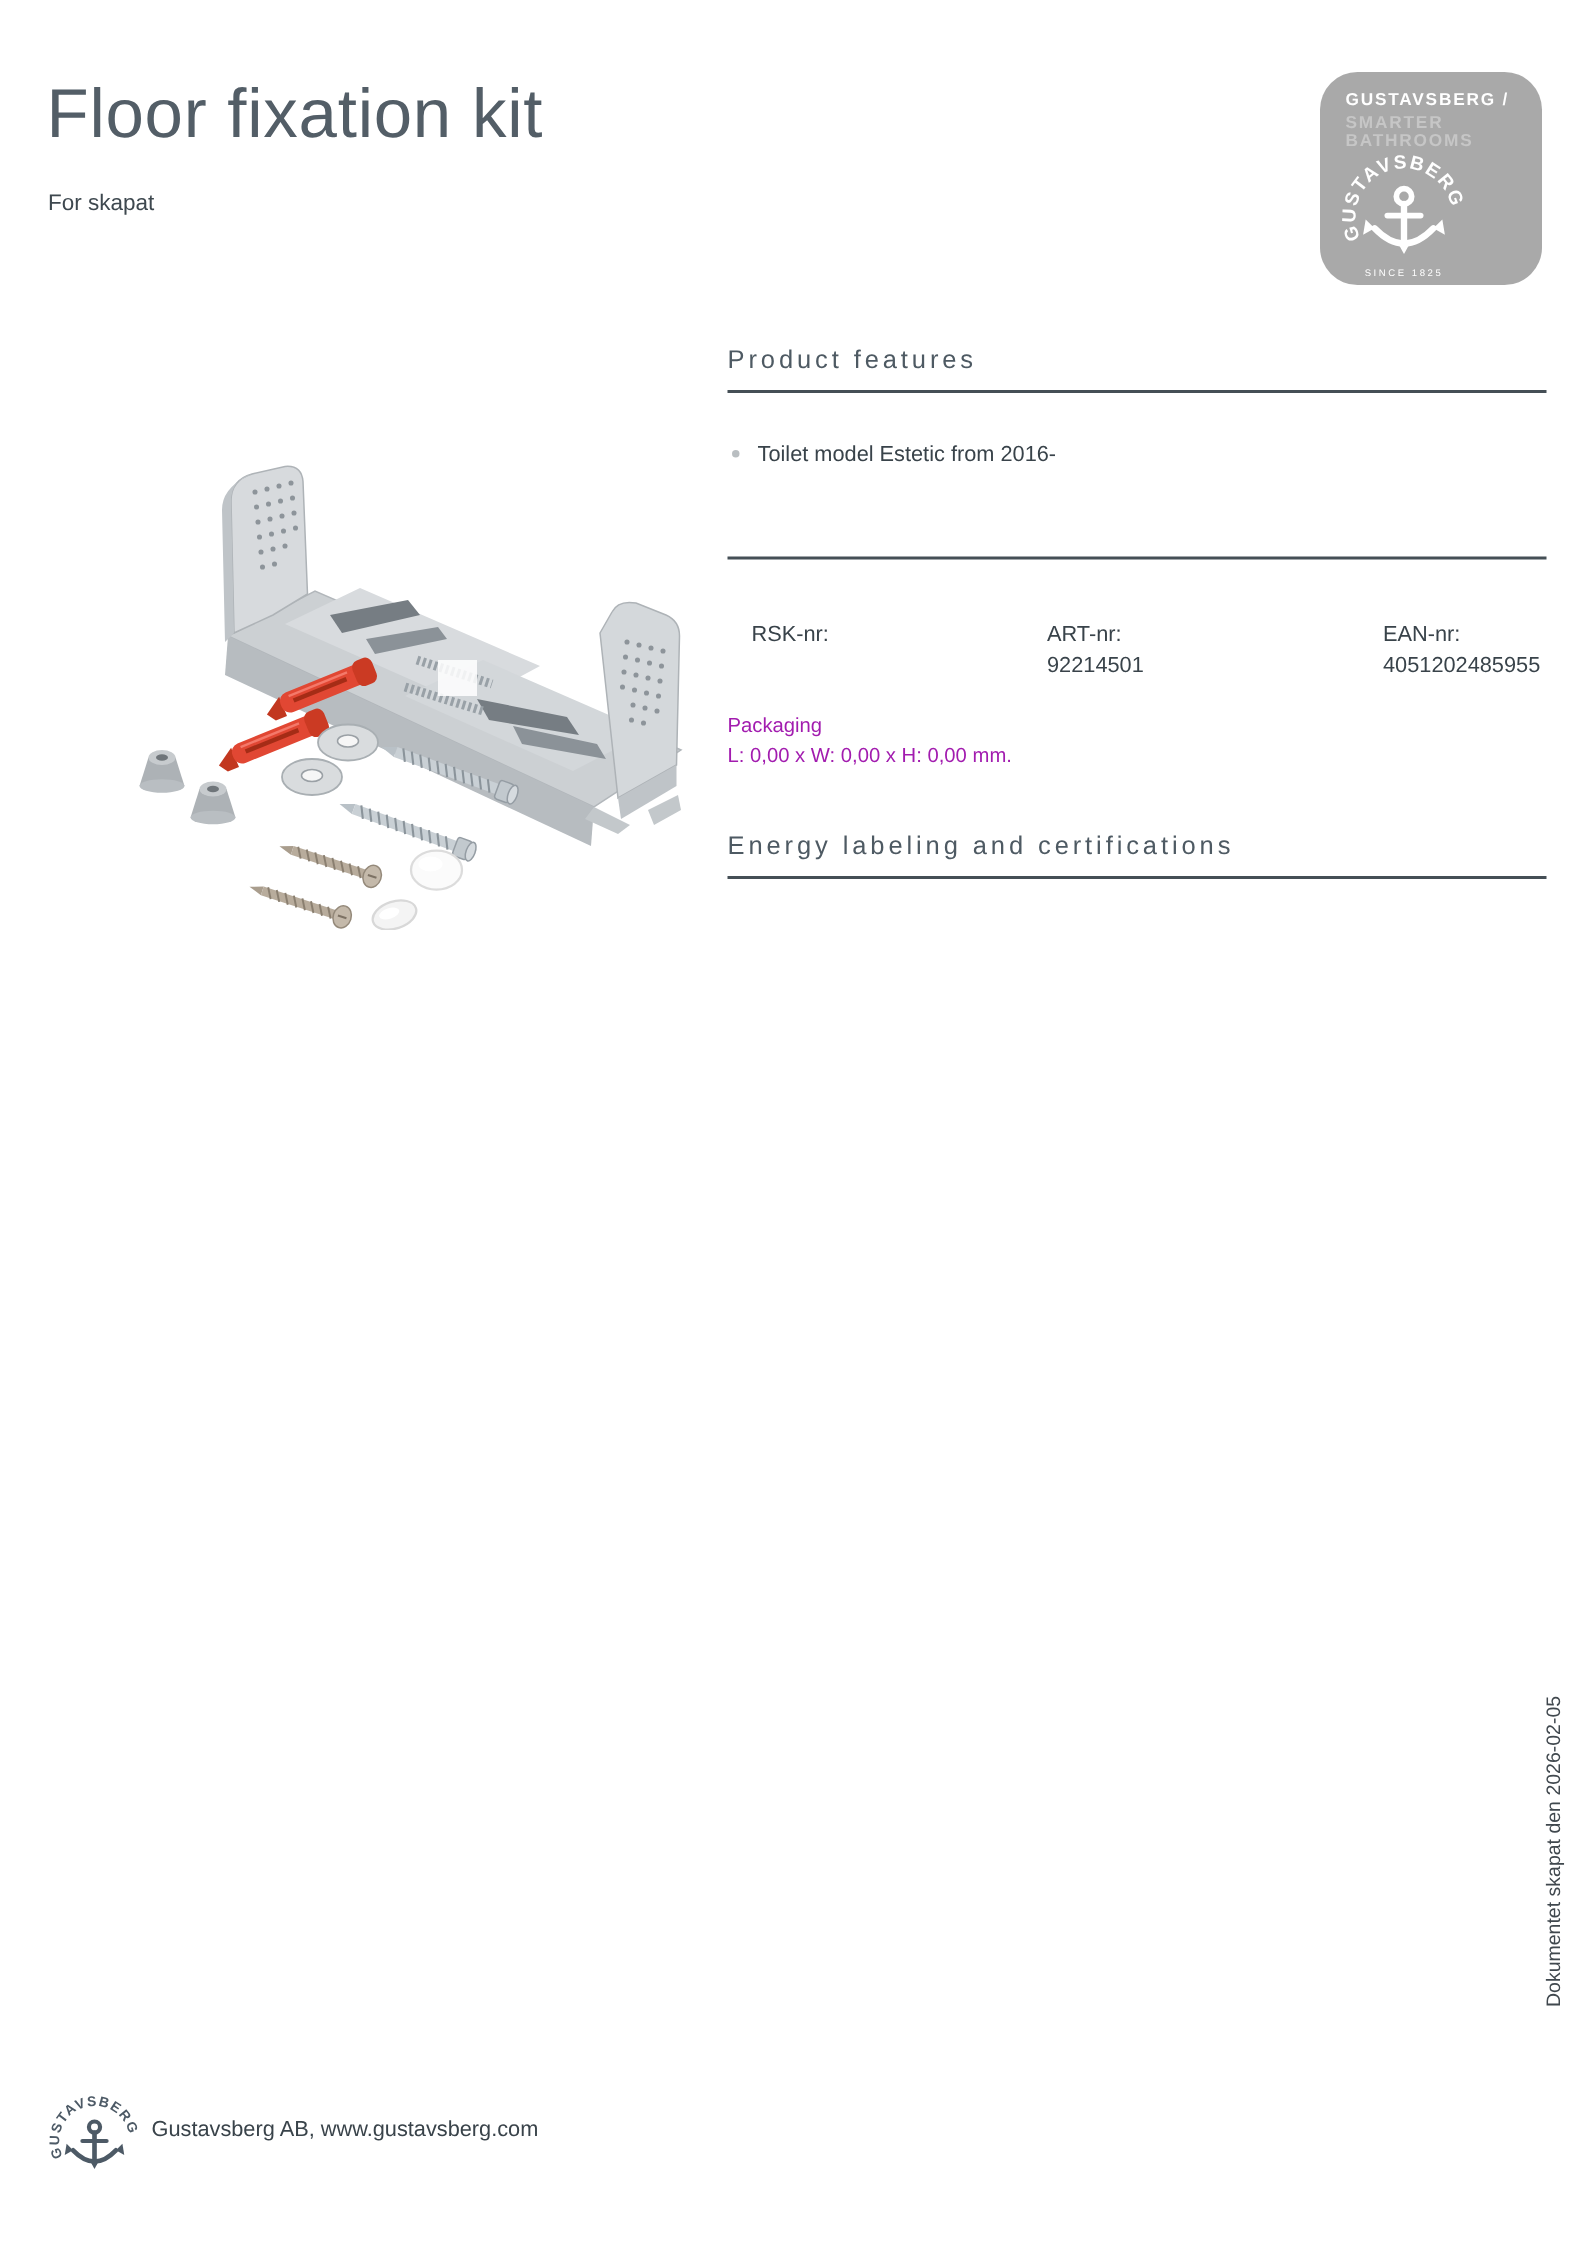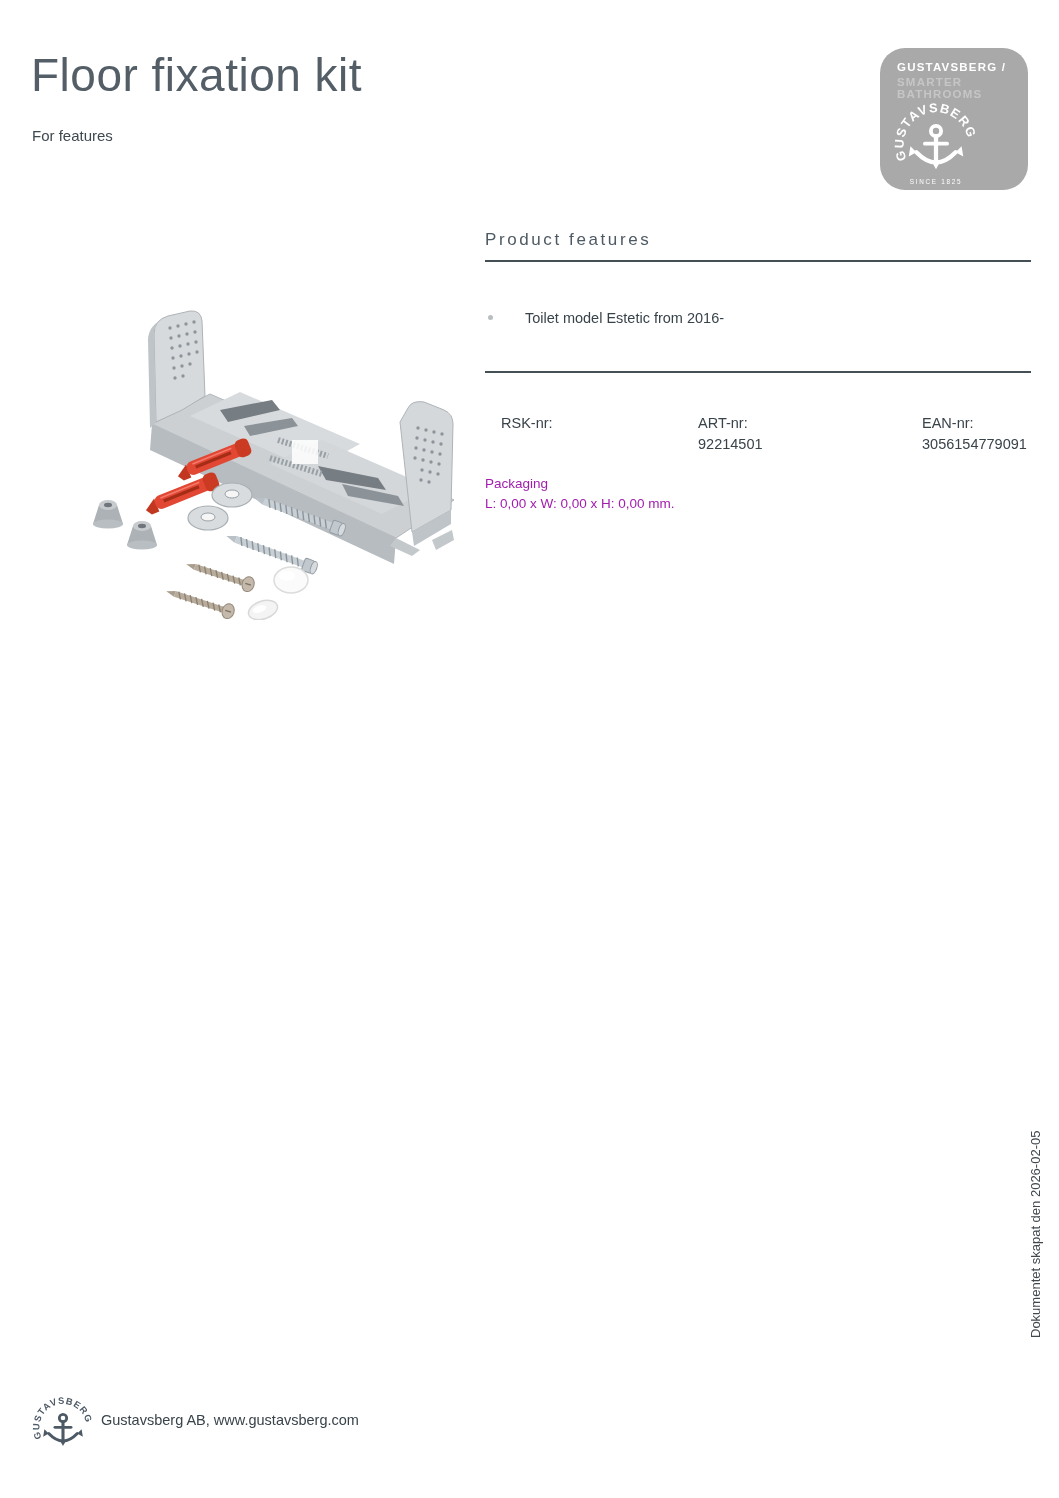--- a/index.html
+++ b/index.html
@@ -66,21 +66,21 @@
   
   .footer-logo { position:absolute; left:32px; top:1390px; width:62px; height:66px; }
   .footer-text { position:absolute; left:101px; top:1412px; font-size:14.5px; color:#39434a; }
 </style>
 </head>
 <body>
 
 <div class="page">
 
   <h1 class="doc-title">Floor fixation kit</h1>
-  <div class="doc-subtitle">For features</div>
+  <div class="doc-subtitle">For skapat</div>
 
   <div class="brand-box">
     <div class="brand-line1">GUSTAVSBERG /</div>
     <div class="brand-line2">SMARTER BATHROOMS</div>
     <svg class="brand-emblem" viewBox="0 0 100 108">
       <defs>
         <path id="circ-white" d="M 17,76 A 38,38 0 1 1 83,76" fill="none"></path>
       </defs>
       <text font-size="15" font-weight="bold" fill="#ffffff" letter-spacing="1.5" font-family="Liberation Sans, sans-serif">
         <textPath href="#circ-white" startOffset="2">GUSTAVSBERG</textPath>
@@ -292,47 +292,51 @@
       <ellipse cx="200" cy="320" rx="7" ry="3.5" fill="#ffffff"></ellipse>
     </g>
   </svg>
 
   <div class="content-col">
 
     <div class="abs" style="top:0;">
       <h2 class="section-heading">Product features</h2>
       <hr class="section-rule">
     </div>
-    <div class="abs feature-item" style="top:80px;gap:20px;">
+    <div class="abs feature-item" style="top:65px;">
       <span class="bullet-dot"></span>
       <span>Toilet model Estetic from 2016-</span>
     </div>
 
     <div class="abs" style="top:131px;">
       <hr class="section-rule">
     </div>
     <div class="abs fields-row" style="top:183px;">
       <div class="field field-rsk">
         <div class="flabel">RSK-nr:</div>
         <div class="fvalue"></div>
       </div>
       <div class="field field-art">
         <div class="flabel">ART-nr:</div>
         <div class="fvalue">92214501</div>
       </div>
       <div class="field field-ean">
         <div class="flabel">EAN-nr:</div>
-        <div class="fvalue">3056154779091</div>
+        <div class="fvalue">4051202485955</div>
       </div>
     </div>
     <div class="abs packaging" style="top:244px;">
       <div>Packaging</div>
       <div>L: 0,00 x W: 0,00 x H: 0,00 mm.</div>
     </div>
 
+    <div class="abs" style="top:324px;">
+      <h2 class="section-heading">Energy labeling and certifications</h2>
+      <hr class="section-rule">
+    </div>
   </div>
 
   <div class="vertical-note">Dokumentet skapat den 2026-02-05</div>
 
   <svg class="footer-logo" viewBox="0 0 100 100">
     <defs>
       <path id="circ-dark" d="M 17,76 A 38,38 0 1 1 83,76" fill="none"></path>
     </defs>
     <text font-size="15" font-weight="bold" fill="#4d5a66" letter-spacing="1.5" font-family="Liberation Sans, sans-serif">
       <textPath href="#circ-dark" startOffset="2">GUSTAVSBERG</textPath>

